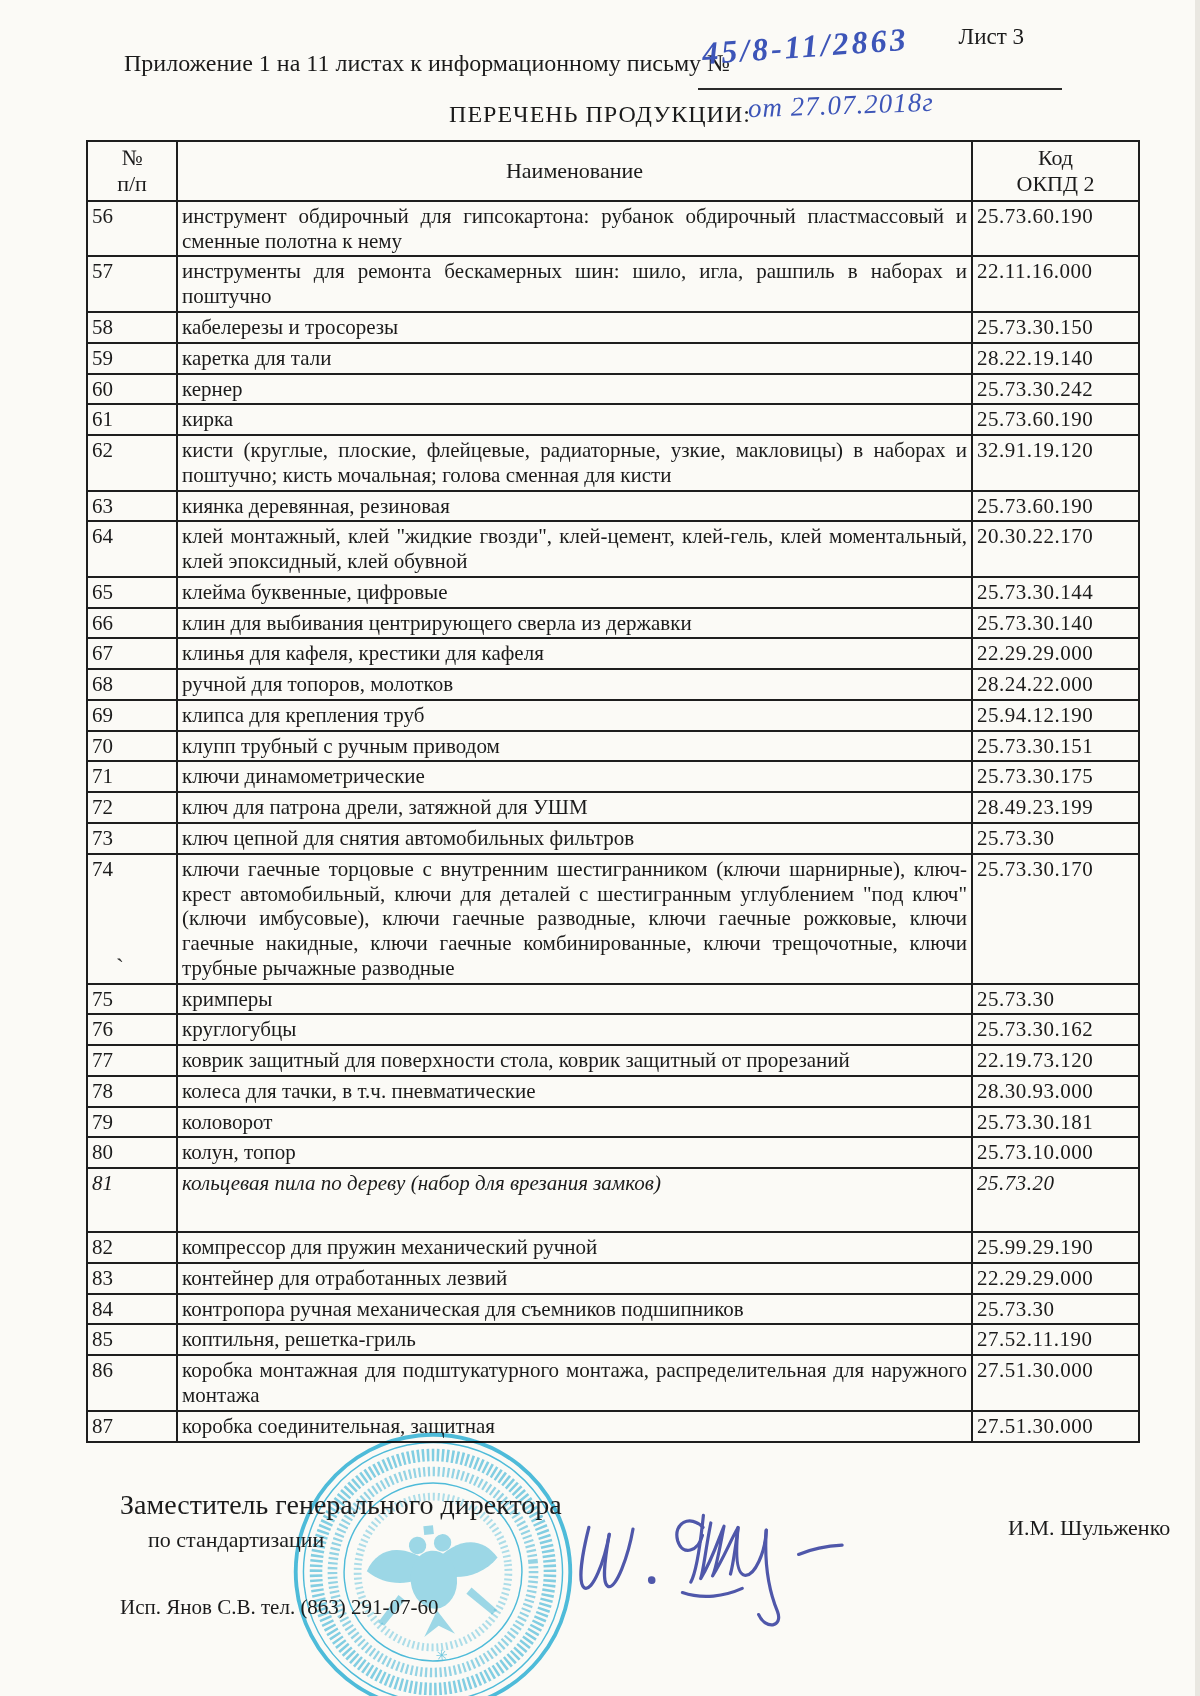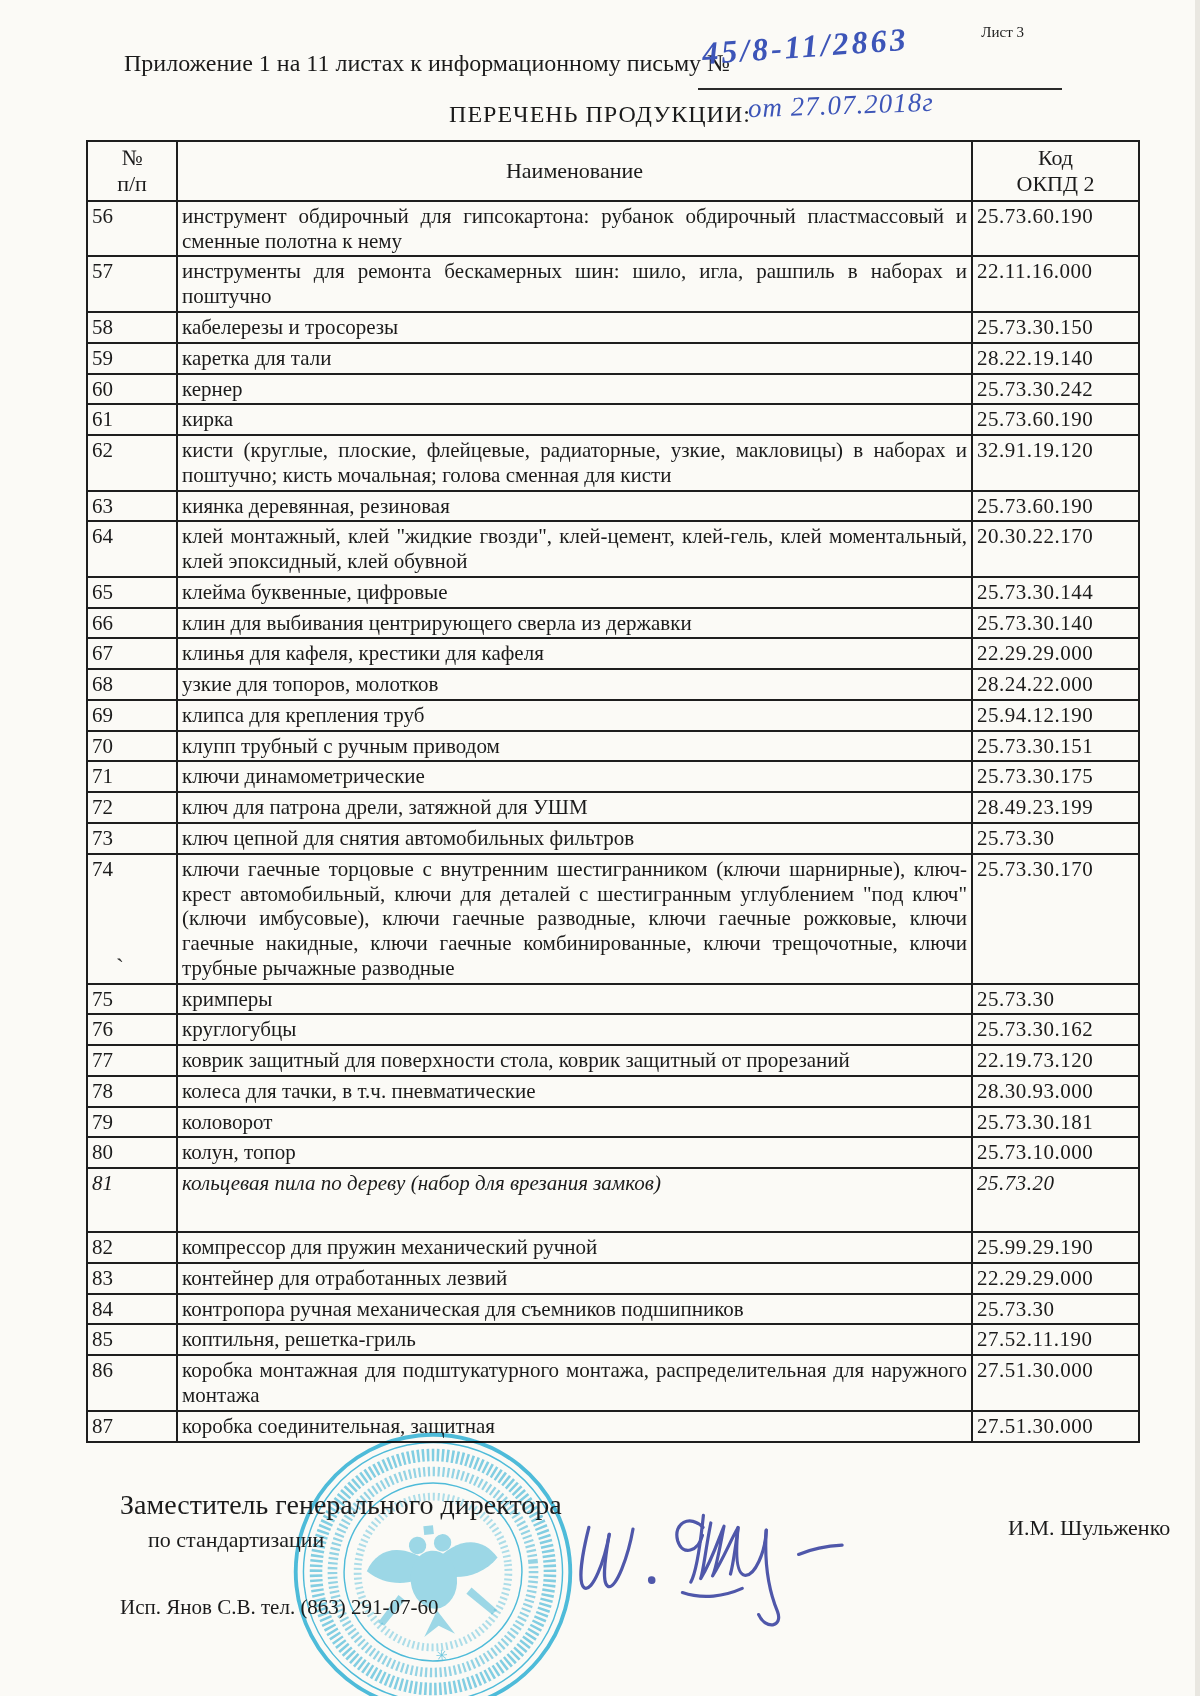--- a/index.html
+++ b/index.html
@@ -10,21 +10,21 @@
     margin:0 auto;
     background:#fbfaf6;
     overflow:hidden;
     color:#1b1b1b;
     font-family:"Liberation Serif","DejaVu Serif",serif;
   }
   .edge-shadow{position:absolute;right:0;top:0;width:5px;height:100%;background:#e9e7e1;}
 
   
   .hdr{position:relative;height:140px;}
-  .sheet-label{position:absolute;top:24px;right:176px;font-size:15px;}
+  .sheet-label{position:absolute;top:24px;right:176px;font-size:23px;}
   .appendix-text{position:absolute;top:50px;left:124px;font-size:24px;white-space:nowrap;}
   .hw-number{
     position:absolute;top:28px;left:702px;font-size:32px;
     color:var(--hand);font-style:italic;font-weight:bold;letter-spacing:3px;
     transform:rotate(-4deg);white-space:nowrap;
   }
   .ref-underline{position:absolute;top:88px;left:698px;width:364px;border-top:2px solid #2a2a2a;}
   .hw-date{
     position:absolute;top:90px;left:748px;font-size:27px;
     color:var(--hand);font-style:italic;letter-spacing:1px;
@@ -147,21 +147,21 @@
       <td class="c-name"><span>клин для выбивания центрирующего сверла из державки</span></td>
       <td class="c-code"><span>25.73.30.140</span></td>
     </tr>
         <tr>
       <td class="c-num"><span>67</span></td>
       <td class="c-name"><span>клинья для кафеля, крестики для кафеля</span></td>
       <td class="c-code"><span>22.29.29.000</span></td>
     </tr>
         <tr>
       <td class="c-num"><span>68</span></td>
-      <td class="c-name"><span>узкие для топоров, молотков</span></td>
+      <td class="c-name"><span>ручной для топоров, молотков</span></td>
       <td class="c-code"><span>28.24.22.000</span></td>
     </tr>
         <tr>
       <td class="c-num"><span>69</span></td>
       <td class="c-name"><span>клипса для крепления труб</span></td>
       <td class="c-code"><span>25.94.12.190</span></td>
     </tr>
         <tr>
       <td class="c-num"><span>70</span></td>
       <td class="c-name"><span>клупп трубный с ручным приводом</span></td>

